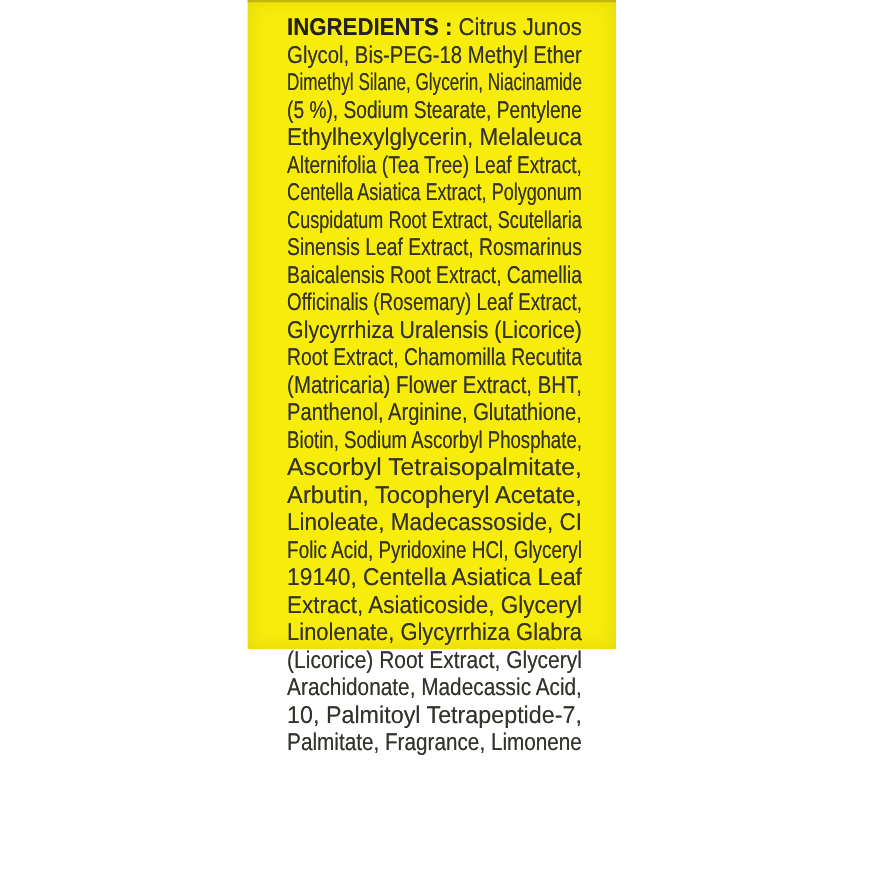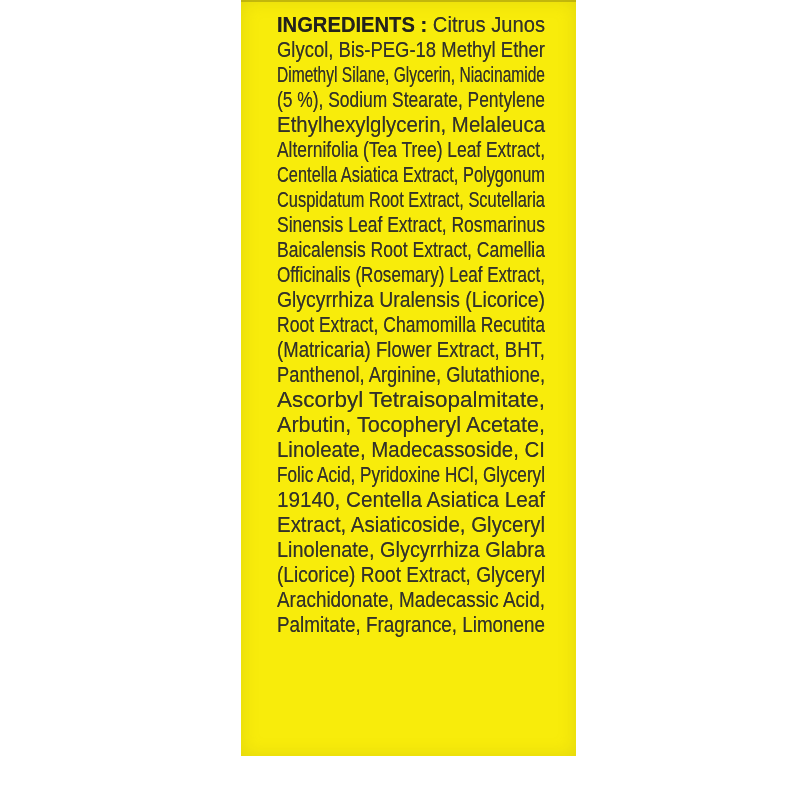--- a/index.html
+++ b/index.html
@@ -9,22 +9,22 @@
     font-family:"Liberation Sans", sans-serif;
     position:relative;
     overflow:hidden;
   }
   .page {
     position:absolute; inset:0;
     background:var(--bg,#ffffff);
   }
   .label-panel {
     position:absolute;
-    left:241px; top:0;
-    width:335px; height:756px;
+    left:225px; top:0;
+    width:335px; height:590px;
     background:var(--yellow,#f8ec0b);
     box-shadow:inset 0 0 18px rgba(150,138,18,0.22);
   }
   .label-top-edge {
     position:absolute; top:0; left:0; right:0;
     height:2px;
     background:rgba(130,120,16,0.40);
   }
   .text-col {
     position:absolute;
@@ -63,25 +63,27 @@
       <div class="line"><span class="line-inner" style="transform: scaleX(0.791253);">Alternifolia (Tea Tree) Leaf Extract,</span></div>
       <div class="line"><span class="line-inner" style="transform: scaleX(0.745447);">Centella Asiatica Extract, Polygonum</span></div>
       <div class="line"><span class="line-inner" style="transform: scaleX(0.74548);">Cuspidatum Root Extract, Scutellaria</span></div>
       <div class="line"><span class="line-inner" style="transform: scaleX(0.796989);">Sinensis Leaf Extract, Rosmarinus</span></div>
       <div class="line"><span class="line-inner" style="transform: scaleX(0.797026);">Baicalensis Root Extract, Camellia</span></div>
       <div class="line"><span class="line-inner" style="transform: scaleX(0.775477);">Officinalis (Rosemary) Leaf Extract,</span></div>
       <div class="line"><span class="line-inner" style="transform: scaleX(0.880448);">Glycyrrhiza Uralensis (Licorice)</span></div>
       <div class="line"><span class="line-inner" style="transform: scaleX(0.797063);">Root Extract, Chamomilla Recutita</span></div>
       <div class="line"><span class="line-inner" style="transform: scaleX(0.843223);">(Matricaria) Flower Extract, BHT,</span></div>
       <div class="line"><span class="line-inner" style="transform: scaleX(0.833107);">Panthenol, Arginine, Glutathione,</span></div>
+      <div class="line"><span class="line-inner" style="transform: scaleX(0.768941);">Biotin, Sodium Ascorbyl Phosphate,</span></div>
       <div class="line"><span class="line-inner" style="transform: scaleX(1.02095);">Ascorbyl Tetraisopalmitate,</span></div>
       <div class="line"><span class="line-inner" style="transform: scaleX(0.979722);">Arbutin, Tocopheryl Acetate,</span></div>
       <div class="line"><span class="line-inner" style="transform: scaleX(0.92854);">Linoleate, Madecassoside, CI</span></div>
       <div class="line"><span class="line-inner" style="transform: scaleX(0.780097);">Folic Acid, Pyridoxine HCl, Glyceryl</span></div>
       <div class="line"><span class="line-inner" style="transform: scaleX(0.940402);">19140, Centella Asiatica Leaf</span></div>
       <div class="line"><span class="line-inner" style="transform: scaleX(0.928792);">Extract, Asiaticoside, Glyceryl</span></div>
       <div class="line"><span class="line-inner" style="transform: scaleX(0.905644);">Linolenate, Glycyrrhiza Glabra</span></div>
       <div class="line"><span class="line-inner" style="transform: scaleX(0.866481);">(Licorice) Root Extract, Glyceryl</span></div>
       <div class="line"><span class="line-inner" style="transform: scaleX(0.859405);">Arachidonate, Madecassic Acid,</span></div>
+      <div class="line"><span class="line-inner" style="transform: scaleX(0.962568);">10, Palmitoyl Tetrapeptide-7,</span></div>
       <div class="line"><span class="line-inner" style="transform: scaleX(0.856059);">Palmitate, Fragrance, Limonene</span></div>
     </div>
   </div>
 </div>
 
 </body></html>

